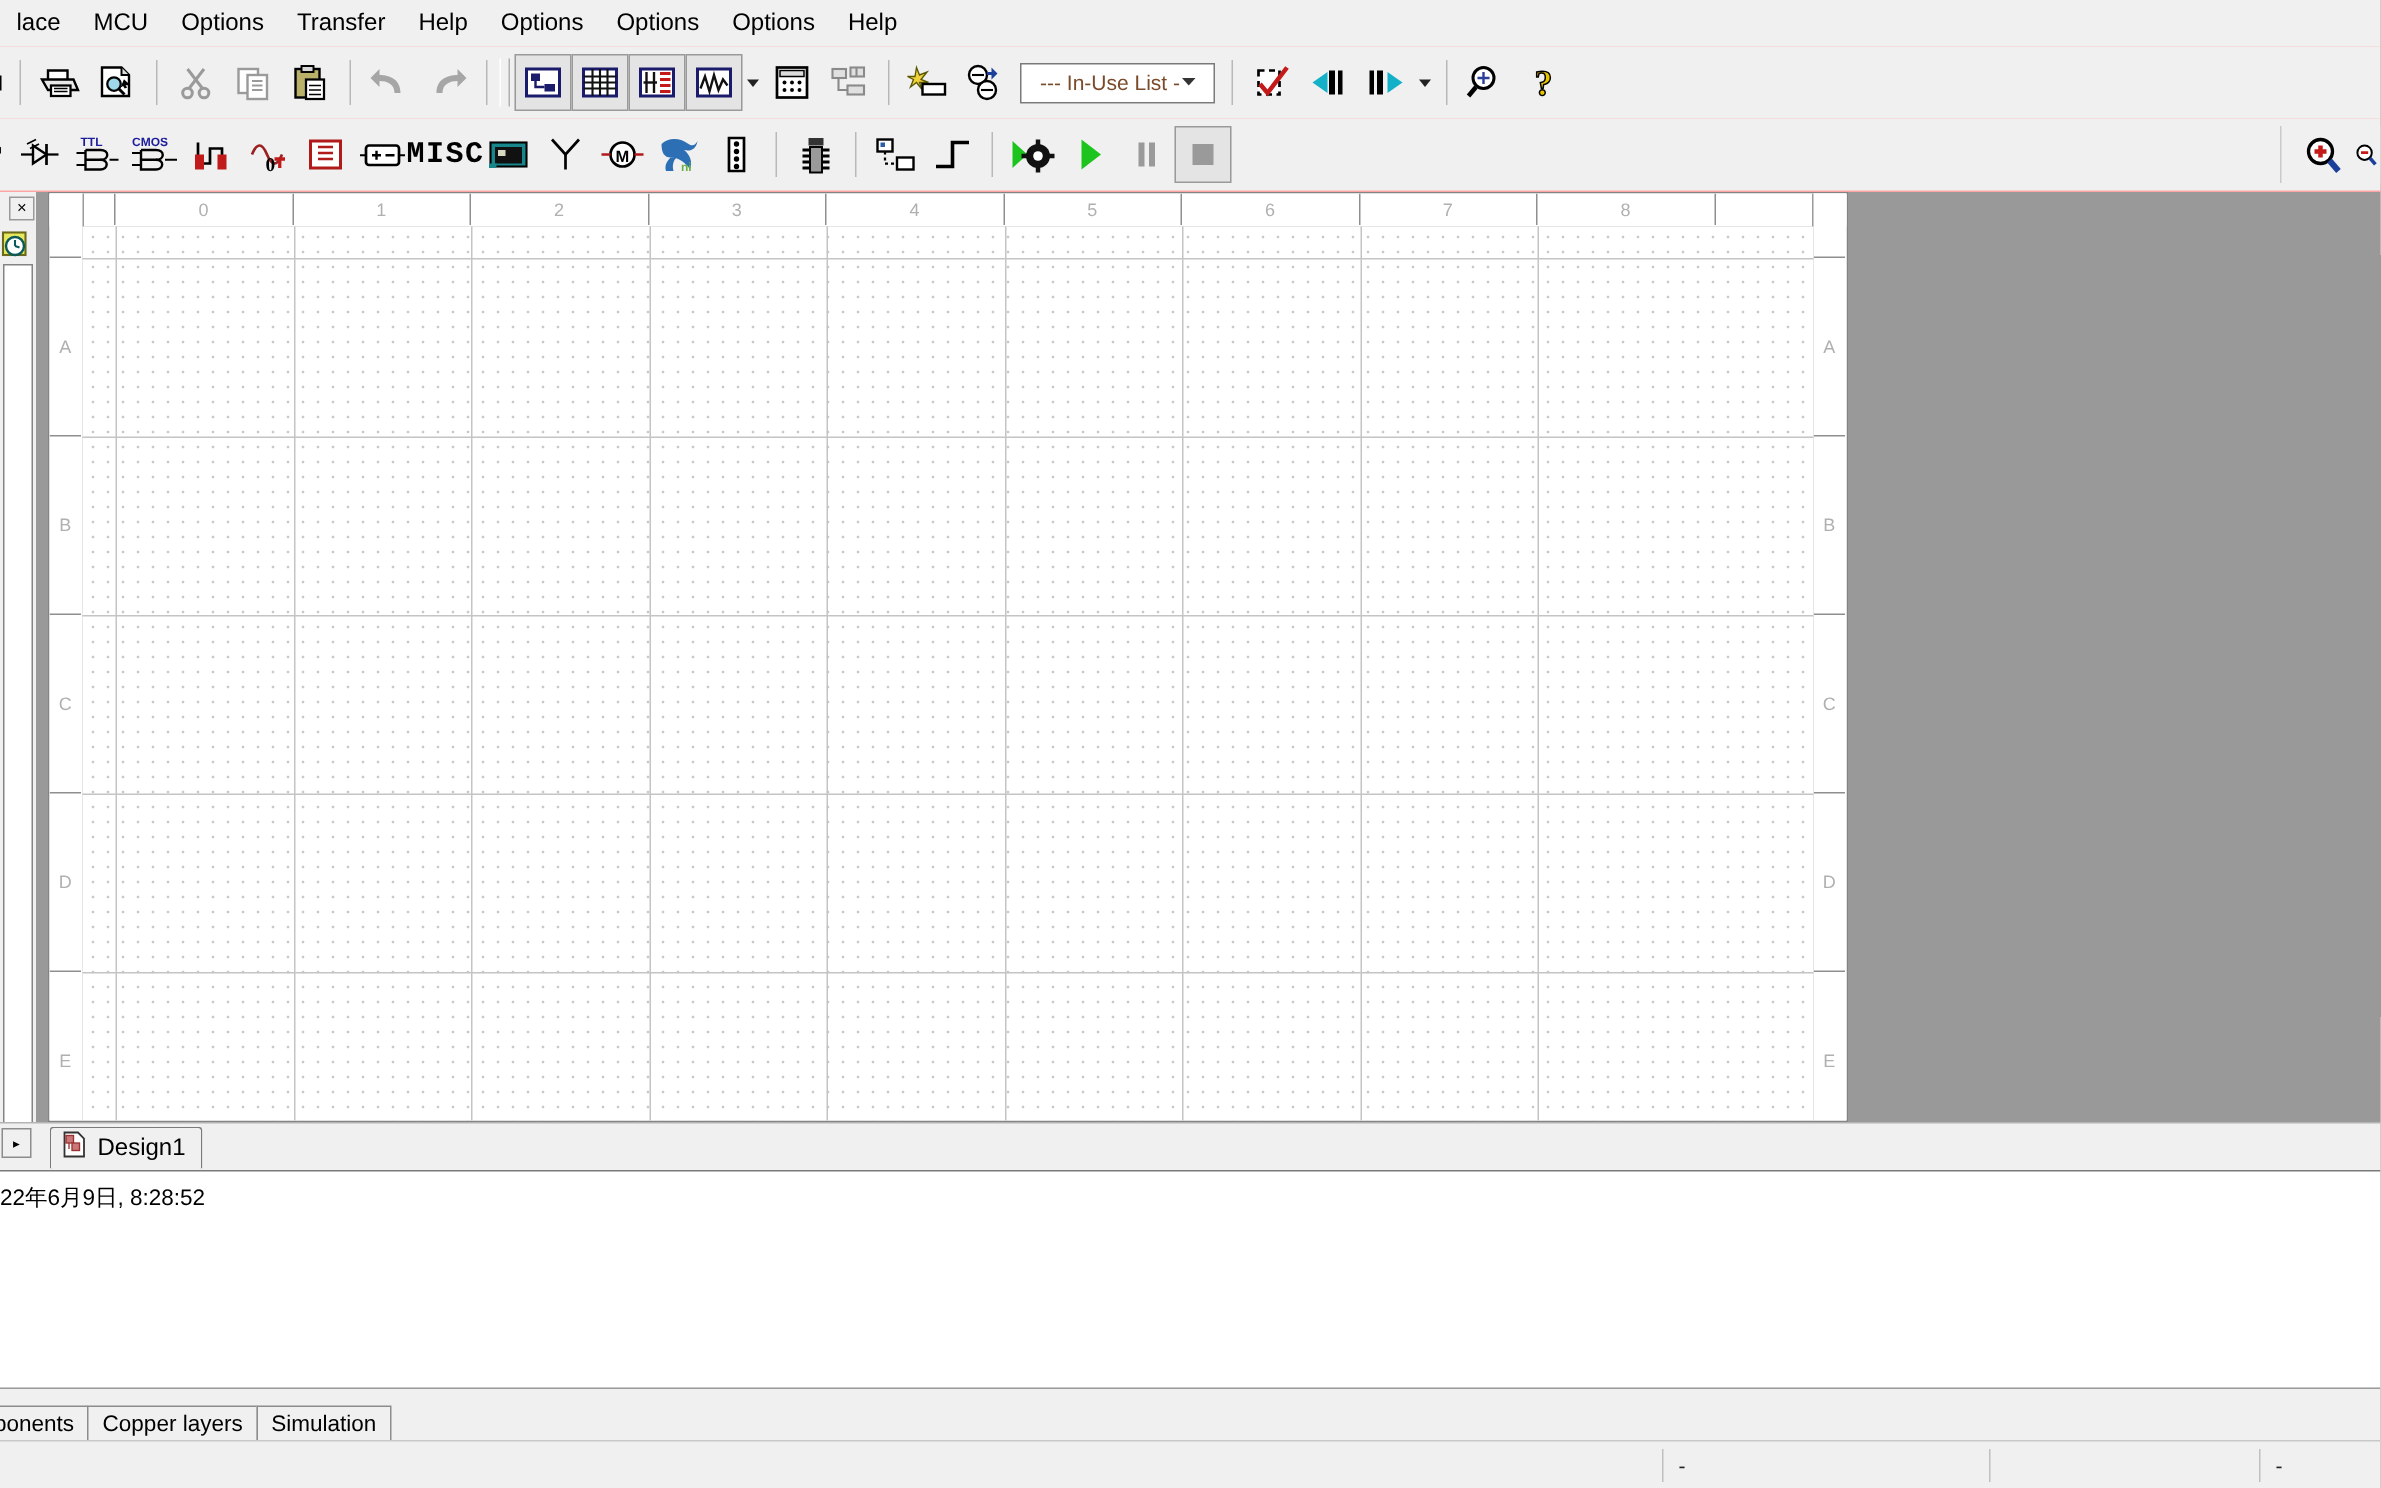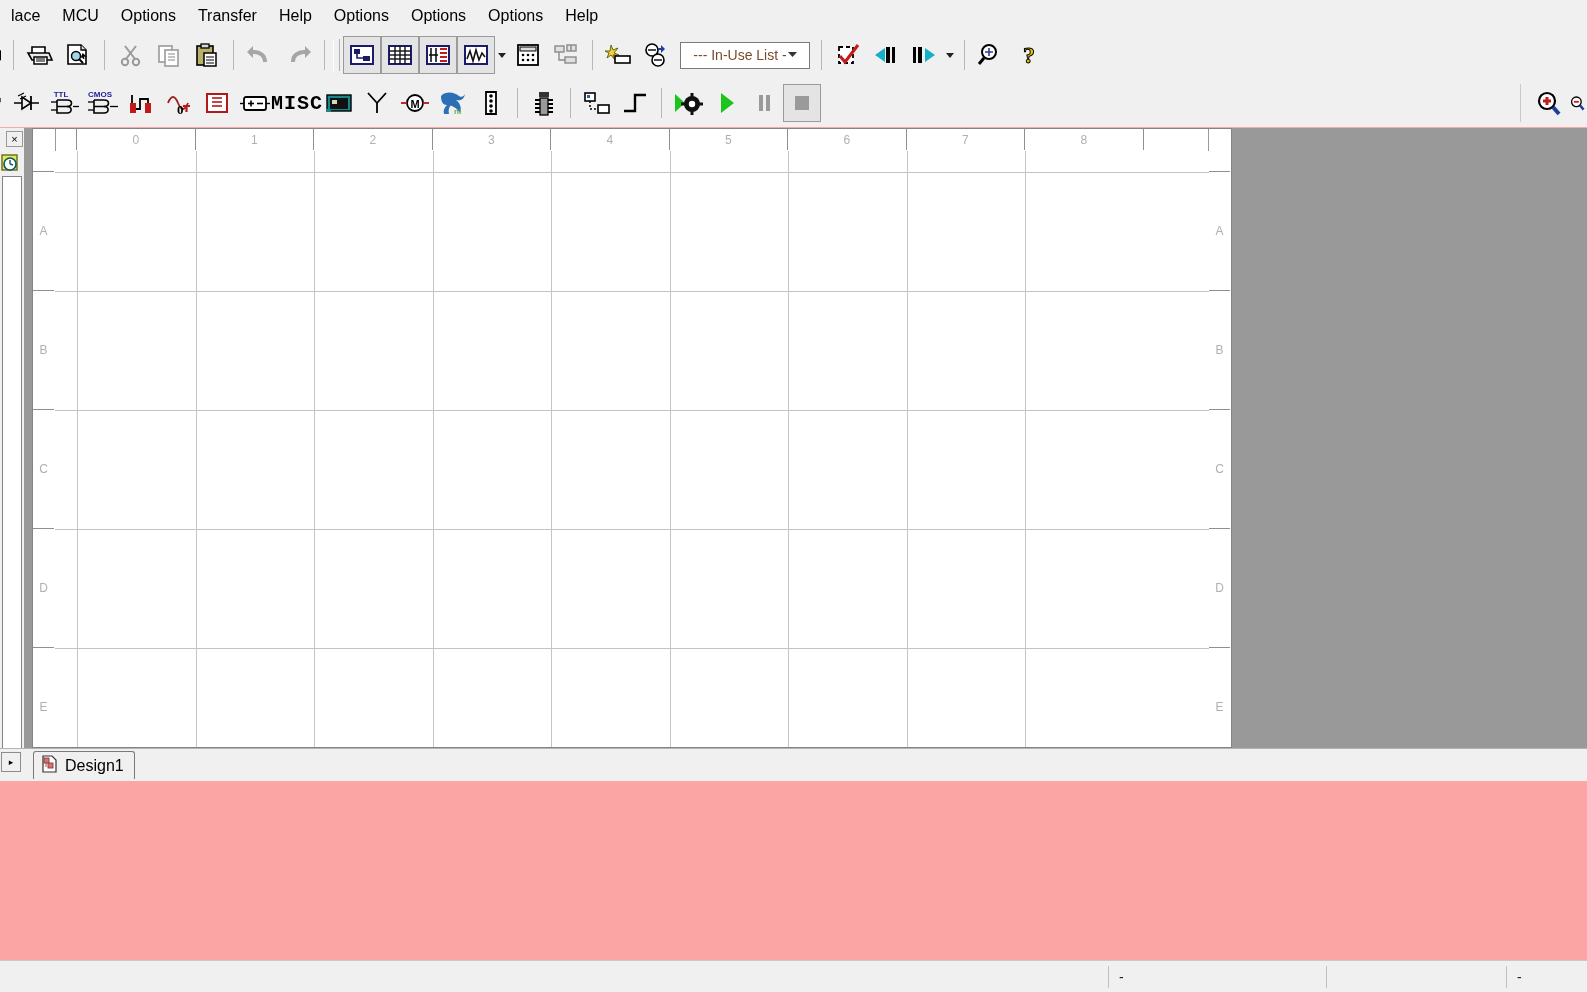--- a/index.html
+++ b/index.html
@@ -637,21 +637,35 @@
           <path d="M2 1 L11 1 L15 5 L15 17 L2 17 Z" fill="#fff" stroke="#333" stroke-width="1.2"></path>
           <rect x="3" y="3" width="5" height="5" fill="#c77" stroke="#933" stroke-width="0.9"></rect>
           <rect x="7" y="8" width="5" height="5" fill="#c77" stroke="#933" stroke-width="0.9"></rect>
           <line x1="5" y1="8" x2="5" y2="12" stroke="#933" stroke-width="0.9"></line>
         </svg>
       </span>
       <span>Design1</span>
     </div>
   </div>
 
-
+  <div id="results">
+    <div class="line">22年6月9日, 8:28:52</div>
+  </div>
+
+  <div id="res-tabs">
+    <div class="rtab first">
+      <span>ponents</span>
+    </div>
+    <div class="rtab">
+      <span>Copper layers</span>
+    </div>
+    <div class="rtab">
+      <span>Simulation</span>
+    </div>
+  </div>
 
   <div id="statusbar">
     <div class="sb-cell none" style="width:1108px;">
       <span></span>
     </div>
     <div class="sb-cell" style="width:218px;">
       <span>-</span>
     </div>
     <div class="sb-cell" style="width:180px;">
       <span></span>

